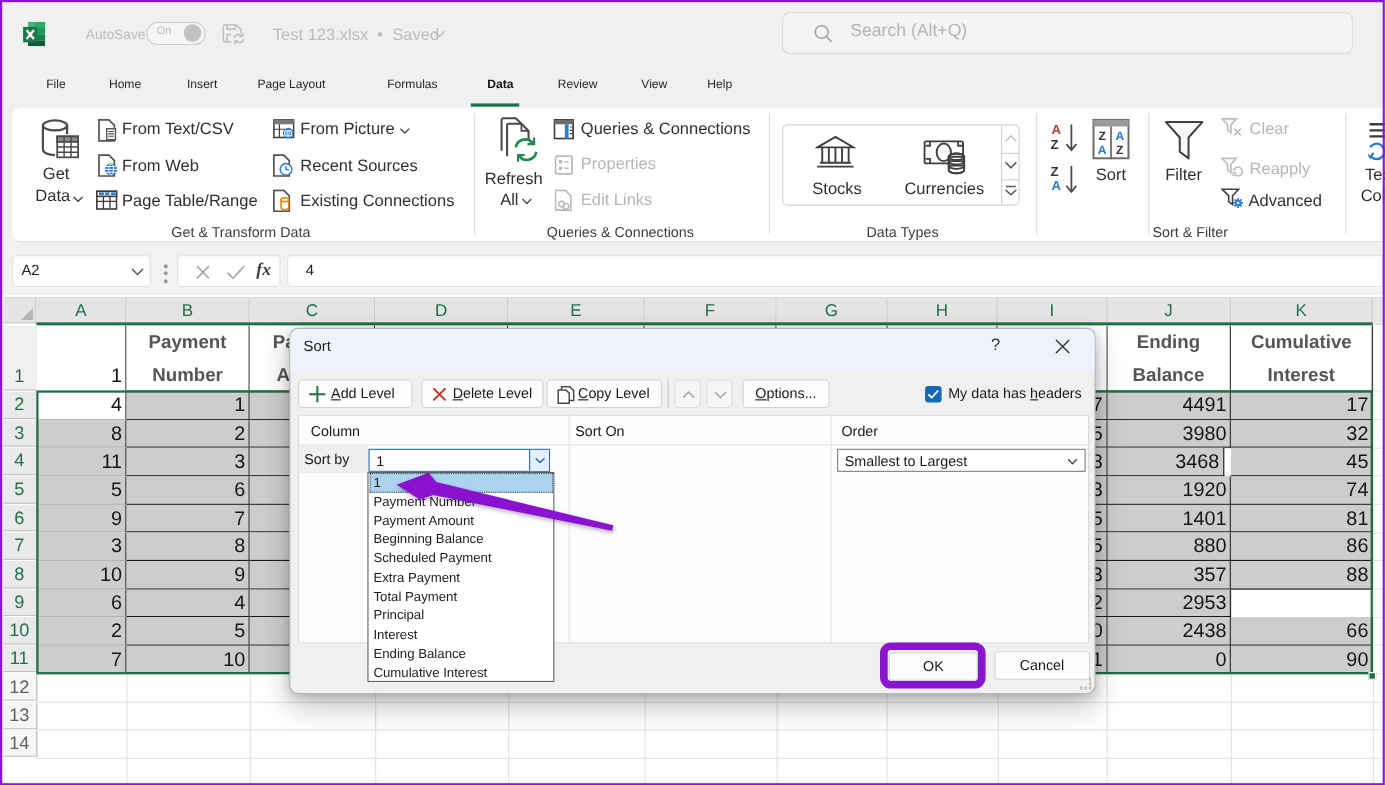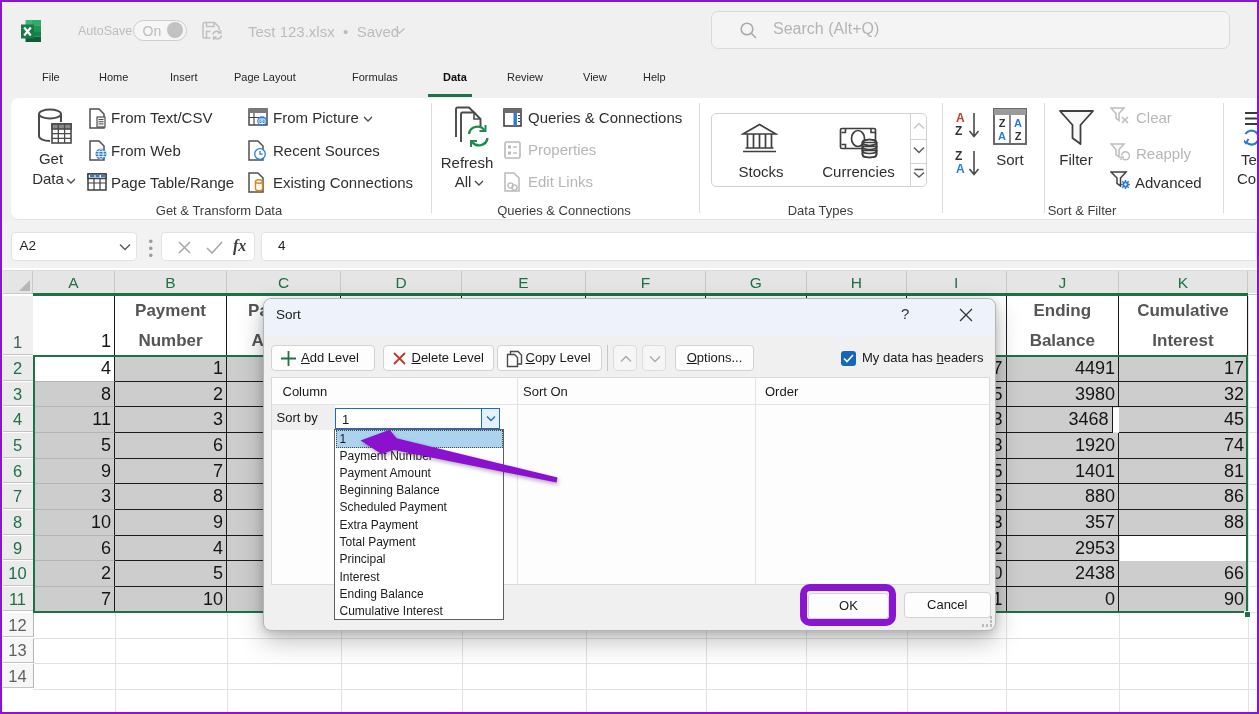--- a/index.html
+++ b/index.html
@@ -31,21 +31,21 @@
     <rect x="5.5" y="0" width="15.5" height="5.5" fill="#40b579"></rect>
     <rect x="12" y="0" width="9" height="5.5" fill="#27ae69"></rect>
     <rect x="5.5" y="5.5" width="15.5" height="5.6" fill="#219458"></rect>
     <rect x="5.5" y="11.1" width="15.5" height="5.6" fill="#17814b"></rect>
     <rect x="5.5" y="16.7" width="15.5" height="5.3" fill="#115c35"></rect>
     <rect x="1" y="4.5" width="13" height="14" fill="#197a47"></rect>
     <path d="M4.2 7.5 L10.8 15.5 M10.8 7.5 L4.2 15.5" stroke="#ffffff" stroke-width="2.2"></path>
   </svg>
   <div class="abs" style="left:78px;top:24px;font-size:12.5px;color:#bcbcbc">AutoSave</div>
   <div class="abs" style="left:132.5px;top:19.5px;width:54.5px;height:21.5px;border:1.5px solid #cdcdcd;border-radius:11px;background:#f6f6f6">
-    <div class="abs" style="left:9px;top:2.5px;font-size:14px;color:#bdbdbd">On</div>
+    <div class="abs" style="left:9px;top:2.5px;font-size:10px;color:#bdbdbd">On</div>
     <div class="abs" style="left:33px;top:1.2px;width:16.5px;height:16.5px;border-radius:50%;background:#c2c2c2"></div>
   </div>
   <svg class="abs" style="left:202px;top:20.5px" width="21" height="20" viewBox="0 0 21 20" fill="none" stroke="#c0c0c0" stroke-width="1.5">
     <path d="M8.5 17 H2.5 a1.5 1.5 0 0 1 -1.5 -1.5 V3 a1.5 1.5 0 0 1 1.5 -1.5 h10 L17 6 v3"></path>
     <path d="M4.5 1.5 v4 h7.5 v-4"></path>
     <path d="M4.5 17 v-6.5 h4"></path>
     <path d="M10.8 13.6 a4.2 4.2 0 0 1 7.6 -1.5 m0.3 -3 v3 h-3"></path>
     <path d="M19.5 14.5 a4.2 4.2 0 0 1 -7.6 1.5 m-0.3 3 v-3 h3"></path>
   </svg>
   <div class="abs" style="left:248px;top:22.5px;font-size:15px;color:#bcbcbc">Test 123.xlsx&nbsp; •&nbsp; Saved</div>
@@ -556,20 +556,26 @@
   <div class="abs" style="left:71px;top:109px;width:164.5px;height:20.5px;background:#fff;border:1px solid #2068c0">
     <div class="abs" style="left:6px;top:2.5px;font-size:13px;color:#191919">1</div>
     <div class="abs" style="right:0;top:0;width:18px;height:18.5px;background:#e4f1fc;border-left:1px solid #2068c0">
       <svg class="abs" style="left:4px;top:6px" width="10" height="7" viewBox="0 0 10 7" fill="none" stroke="#2068c0" stroke-width="1.3">
           <path d="M1 1.5 L5 5.5 L9 1.5"></path>
         </svg>
     </div>
   </div>
 
 
+  <div class="abs" style="left:497px;top:109px;width:226px;height:20.5px;background:#fff;border:1px solid #7f7f7f">
+    <div class="abs" style="left:6px;top:2.5px;font-size:13px;color:#191919">Smallest to Largest</div>
+    <svg class="abs" style="right:6px;top:7px" width="10" height="7" viewBox="0 0 10 7" fill="none" stroke="#4a4a4a" stroke-width="1.3">
+        <path d="M1 1.5 L5 5.5 L9 1.5"></path>
+      </svg>
+  </div>
 
   <div class="dbtn" style="left:544px;top:293.5px;width:81px;text-align:center;font-size:13px">OK</div>
   <div class="dbtn" style="left:640px;top:293px;width:86.5px;text-align:center;font-size:13px">Cancel</div>
 
   <div class="abs" style="right:3px;bottom:3px;width:10px;height:10px;opacity:0.6">
     <div class="abs" style="right:0;bottom:0;width:2.5px;height:2.5px;background:#9a9a9a"></div>
     <div class="abs" style="right:4px;bottom:0;width:2.5px;height:2.5px;background:#9a9a9a"></div>
     <div class="abs" style="right:0;bottom:4px;width:2.5px;height:2.5px;background:#9a9a9a"></div>
     <div class="abs" style="right:8px;bottom:0;width:2.5px;height:2.5px;background:#9a9a9a"></div>
     <div class="abs" style="right:0;bottom:8px;width:2.5px;height:2.5px;background:#9a9a9a"></div>

